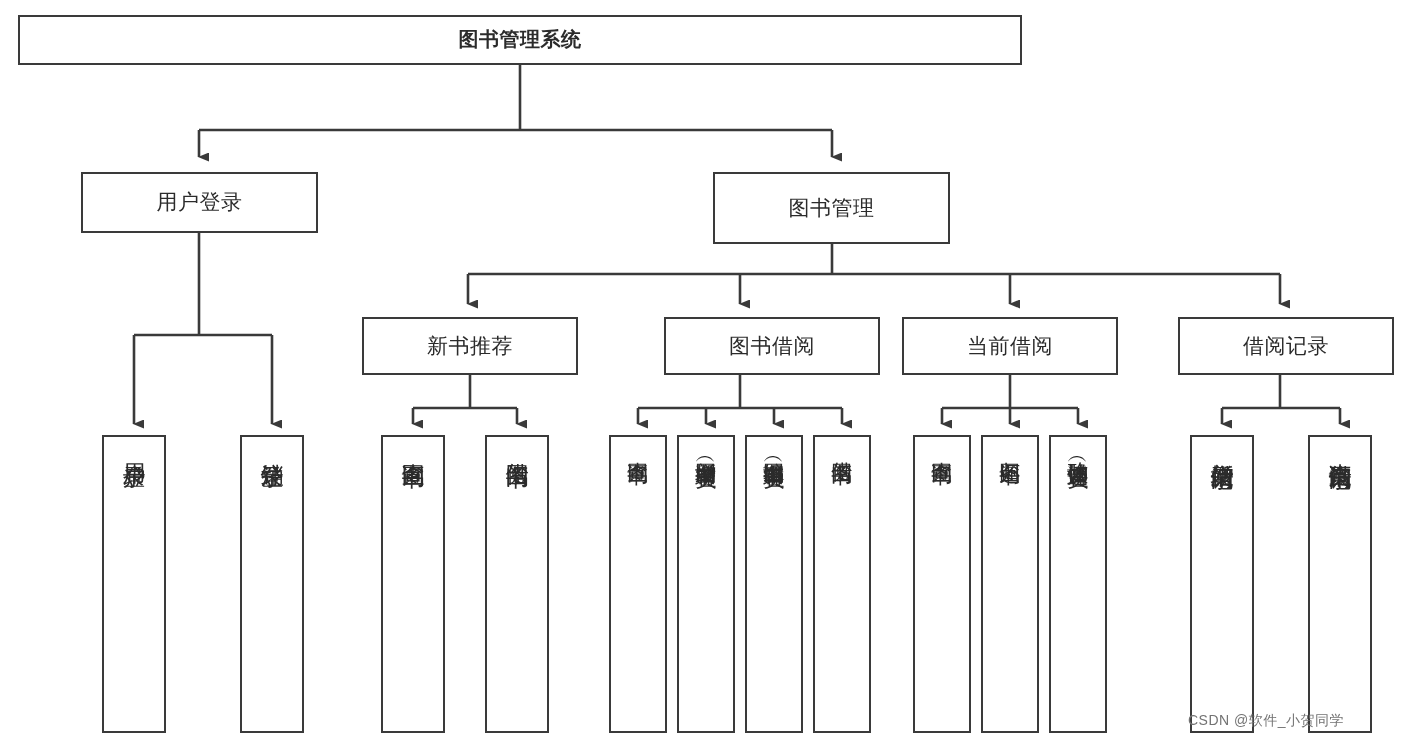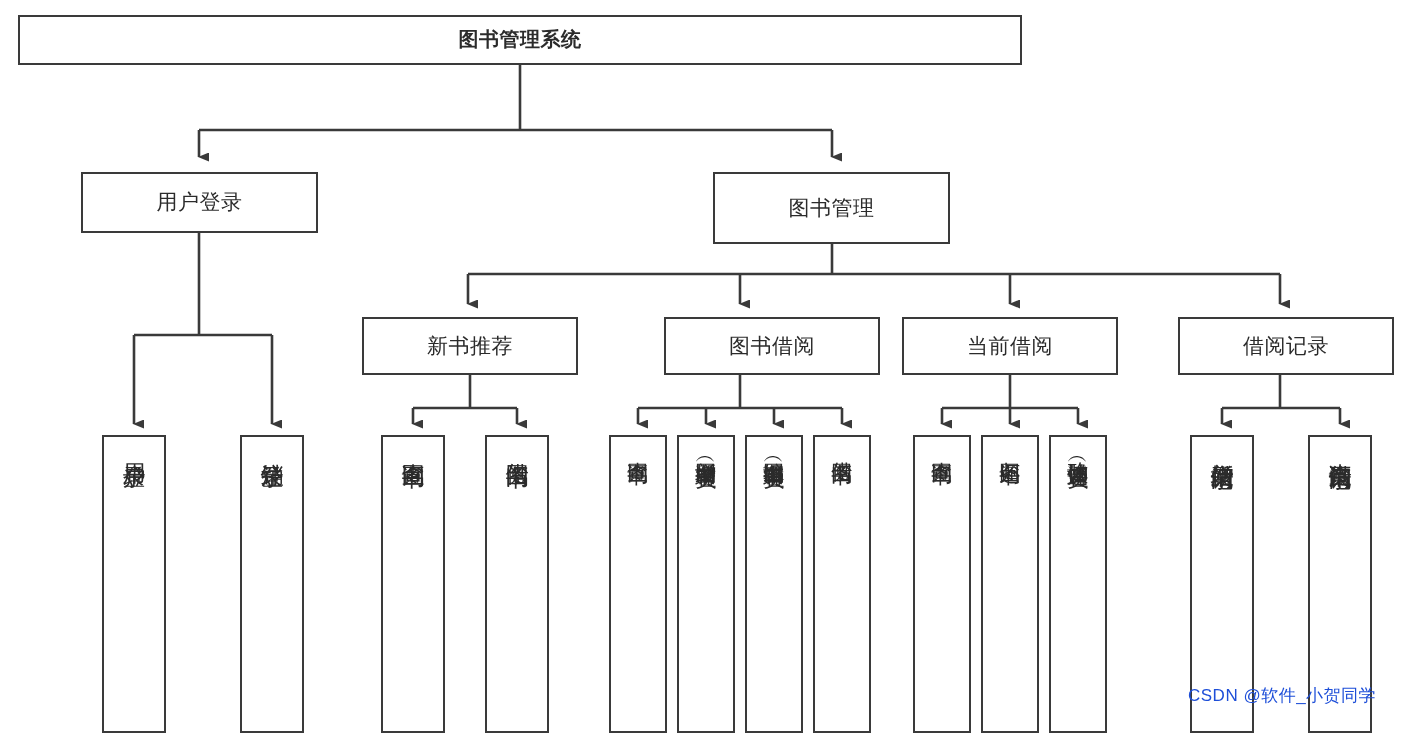--- a/index.html
+++ b/index.html
@@ -61,23 +61,23 @@
     line-height: 1.02;
     letter-spacing: 1px;
     white-space: nowrap;
   }
   .node.vert.narrow .label {
     font-size: 21px;
   }
   .watermark {
     position: absolute;
     left: 1188px;
-    top: 684px;
-    font-size: 17px;
-    color: #1d4ed8;
+    top: 712px;
+    font-size: 14px;
+    color: #737373;
     letter-spacing: 0.5px;
     white-space: nowrap;
     user-select: none;
   }
 </style>
 </head>
 <body>
 
 <div id="canvas">
 

